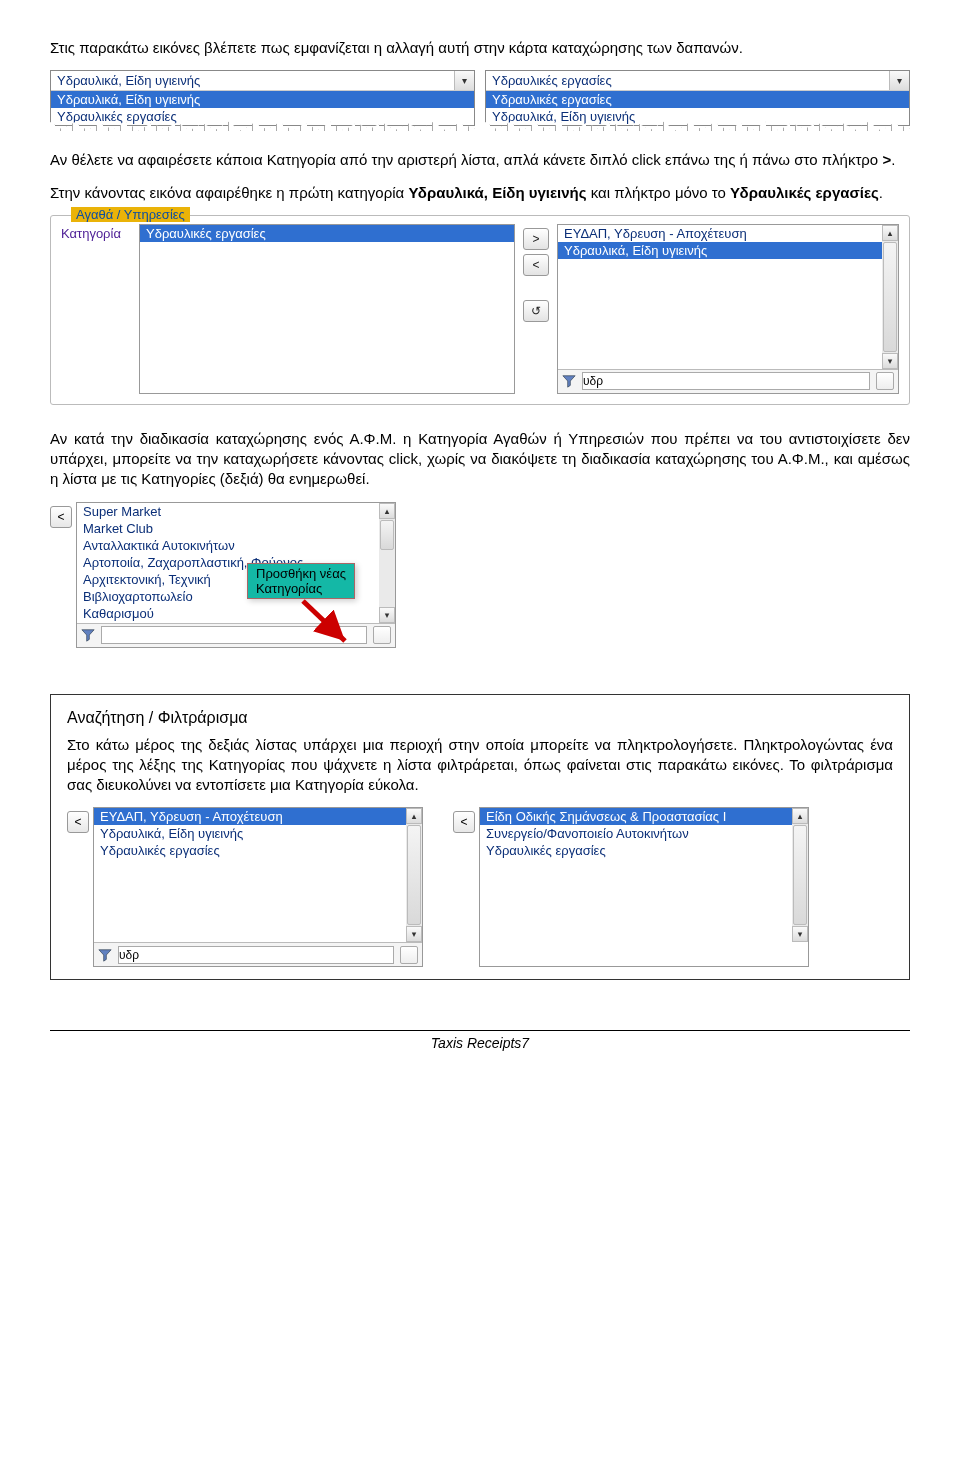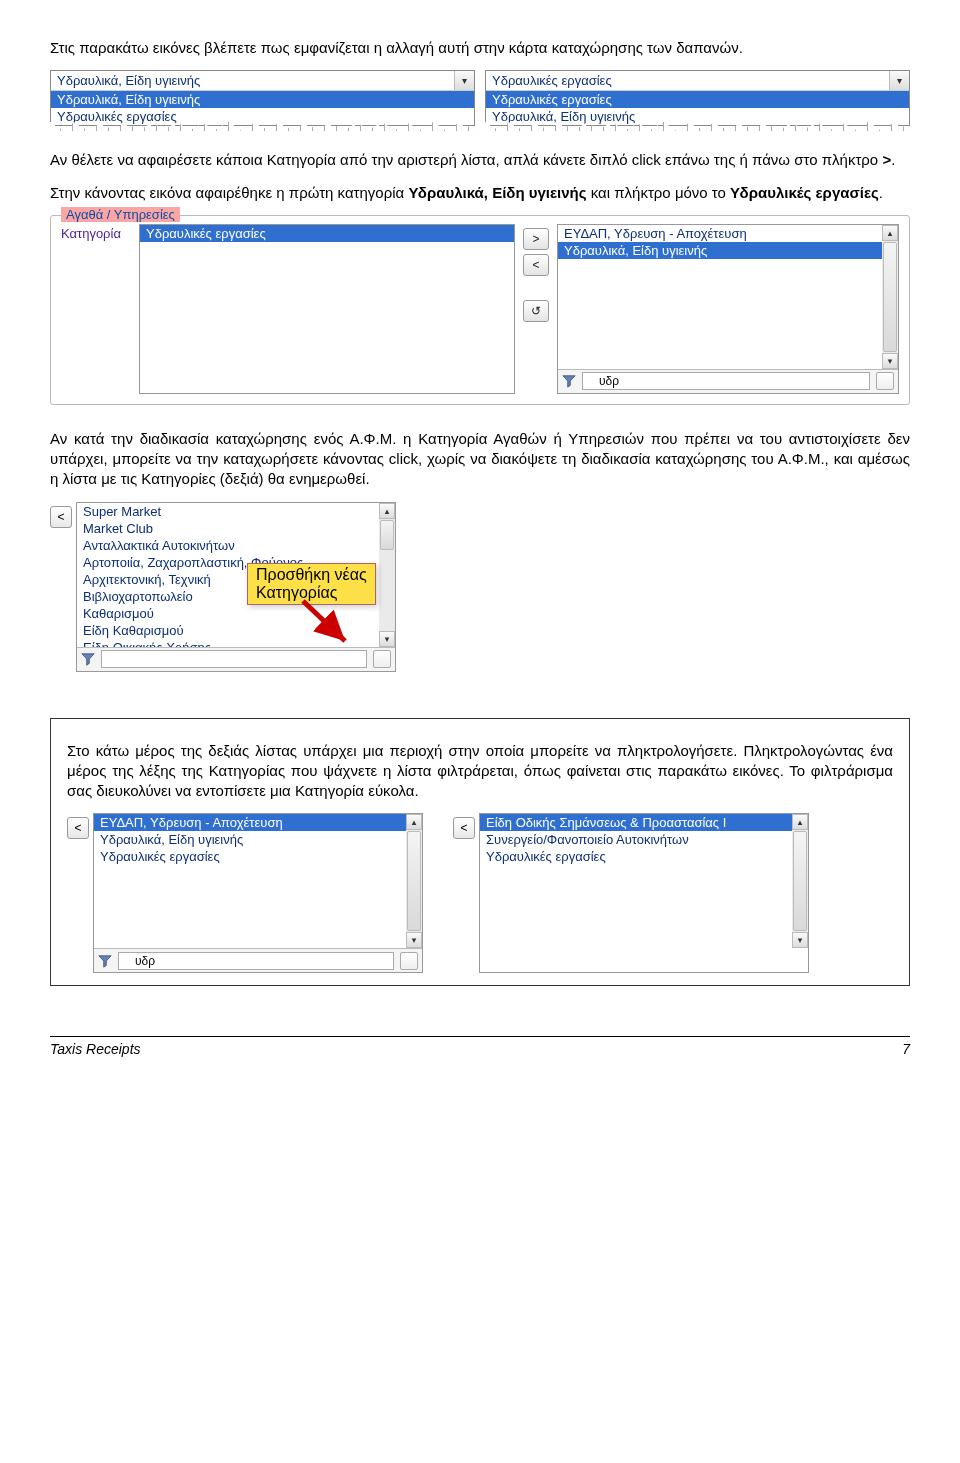--- a/index.html
+++ b/index.html
@@ -27,52 +27,52 @@
   }
   .combo { display: flex; border-bottom: 1px solid #ccc; }
   .combo .val { flex: 1; padding: 2px 6px; font-size: 13px; }
   .combo .arrow { width: 20px; border-left: 1px solid #bbb; background: linear-gradient(#fafafa,#ddd); display:flex; align-items:center; justify-content:center; font-size:10px; color:#333; }
   .sel, .unsel { padding: 1px 6px; font-size: 13px; }
   .sel { background: #2f6fd0; color: #fff; }
   .unsel { color: #0b2f78; }
 
   
   .fieldset { border: 1px solid #bbb; border-radius: 3px; padding: 8px 10px 10px; position: relative; margin-bottom: 24px; }
-  .fieldset .legend { position: absolute; top: -9px; left: 10px; background: #fca5a5; padding: 0 5px; font-size: 13px; color: #0b4da2; }
+  .fieldset .legend { position: absolute; top: -9px; left: 20px; background: #eab308; padding: 0 5px; font-size: 13px; color: #0b4da2; }
   .row { display: flex; gap: 8px; align-items: flex-start; }
   .label { font-size: 13px; color: #4c1d95; padding-top: 2px; width: 70px; }
   .leftlist, .rightlist { border: 1px solid #999; background: #fff; height: 170px; position: relative; }
   .leftlist { flex: 1.1; }
   .rightlist { flex: 1; }
   .midbtns { display:flex; flex-direction:column; gap:4px; padding-top:4px; }
   .sqbtn { width:26px; height:22px; border:1px solid #999; background: linear-gradient(#fff,#e3e3e3); border-radius:3px; display:flex; align-items:center; justify-content:center; font-size:12px; color:#222; }
   .filterbar { position: absolute; left:0; right:0; bottom:0; height:24px; border-top:1px solid #bbb; display:flex; align-items:center; gap:6px; padding:0 4px; background:#f4f4f4; }
-  .filterbar input { flex:1; border:1px solid #aaa; font-size:12px; padding:1px 16px; height:18px; }
+  .filterbar input { flex:1; border:1px solid #aaa; font-size:12px; padding:1px 0; height:18px; }
   .filterbar .clear { width:18px; height:18px; border:1px solid #aaa; background: linear-gradient(#fff,#eee); border-radius:2px; }
   .scrollbar { position:absolute; right:0; top:0; bottom:24px; width:16px; background:#eaeaea; display:flex; flex-direction:column; }
   .scrollbar .arrowbtn { height:16px; background: linear-gradient(#fafafa,#dcdcdc); border:1px solid #bbb; display:flex; align-items:center; justify-content:center; font-size:9px; color:#333; }
   .scrollbar .thumb { flex:1; margin:1px; background: linear-gradient(#f4f4f4,#d9d9d9); border:1px solid #bbb; border-radius:2px; }
   .itemlist { position:absolute; left:0; top:0; right:0; bottom:24px; overflow:hidden; }
 
   
-  .fig3 { position: relative; width: 320px; height: 170px; border:1px solid #999; background:#fff; margin-bottom:22px; }
+  .fig3 { position: relative; width: 320px; height: 146px; border:1px solid #999; background:#fff; margin-bottom:22px; }
   .fig3 .scrollbar { bottom:24px; }
-  .tooltip { position:absolute; border:1px solid #a66; background:#fde047; padding:2px 8px; font-size:16px; box-shadow:2px 2px 6px rgba(0,0,0,.2); }
+  .tooltip { position:absolute; border:1px solid #a66; background:#14b8a6; padding:2px 8px; font-size:13px; box-shadow:2px 2px 6px rgba(0,0,0,.2); }
   .red-arrow { position:absolute; width:60px; height:60px; }
 
   
   .frame { border:1px solid #333; padding:14px 16px 12px; margin-top:24px; }
   .frame h3 { font-weight: normal; font-size:16px; margin-bottom:8px; }
   .twoboxes { display:flex; gap:30px; margin-top:10px; }
   .box { border:1px solid #999; background:#fff; width: 330px; height: 160px; position: relative; }
   .sidechevron { width:22px; border:1px solid #999; background: linear-gradient(#fff,#e7e7e7); display:flex; align-items:center; justify-content:center; margin-right:4px; font-size:12px; border-radius:3px; height:22px; align-self: flex-start; margin-top:4px; }
   .boxwrap { display:flex; }
 
   
-  .footer { margin-top: 50px; border-top:1px solid #000; padding-top:4px; display:flex; justify-content:space-between; font-style: italic; font-size:14px; }
+  .footer { margin-top: 50px; border-top:1px solid #000; padding-top:4px; display:flex; justify-content:center; font-style: italic; font-size:14px; }
 
   
   svg.funnel-ico { width:14px; height:14px; }
 </style>
 </head>
 <body>
 
 <p class="para">Στις παρακάτω εικόνες βλέπετε πως εμφανίζεται η αλλαγή αυτή στην κάρτα καταχώρησης των δαπανών.</p>
 
 <div class="two-col">
@@ -183,20 +183,21 @@
           <marker id="ah" markerWidth="8" markerHeight="8" refX="6" refY="3" orient="auto">
             <path d="M0,0 L6,3 L0,6 z" fill="#c00"></path>
           </marker>
         </defs>
       <path d="M6,6 L48,46" stroke="#c00" stroke-width="5" marker-end="url(#ah)"></path>
     </svg>
   </div>
 </div>
 
 <div class="frame">
+  <h3>Αναζήτηση / Φιλτράρισμα</h3>
   <p class="para">Στο κάτω μέρος της δεξιάς λίστας υπάρχει μια περιοχή στην οποία μπορείτε να πληκτρολογήσετε. Πληκτρολογώντας ένα μέρος της λέξης της Κατηγορίας που ψάχνετε η λίστα φιλτράρεται, όπως φαίνεται στις παρακάτω εικόνες. Το φιλτράρισμα σας διευκολύνει να εντοπίσετε μια Κατηγορία εύκολα.</p>
   <div class="twoboxes">
     <div class="boxwrap">
       <div class="sidechevron">&lt;</div>
       <div class="box">
         <div class="itemlist">
           <div class="sel">ΕΥΔΑΠ, Υδρευση - Αποχέτευση</div>
           <div class="unsel">Υδραυλικά, Είδη υγιεινής</div>
           <div class="unsel">Υδραυλικές εργασίες</div>
         </div>

